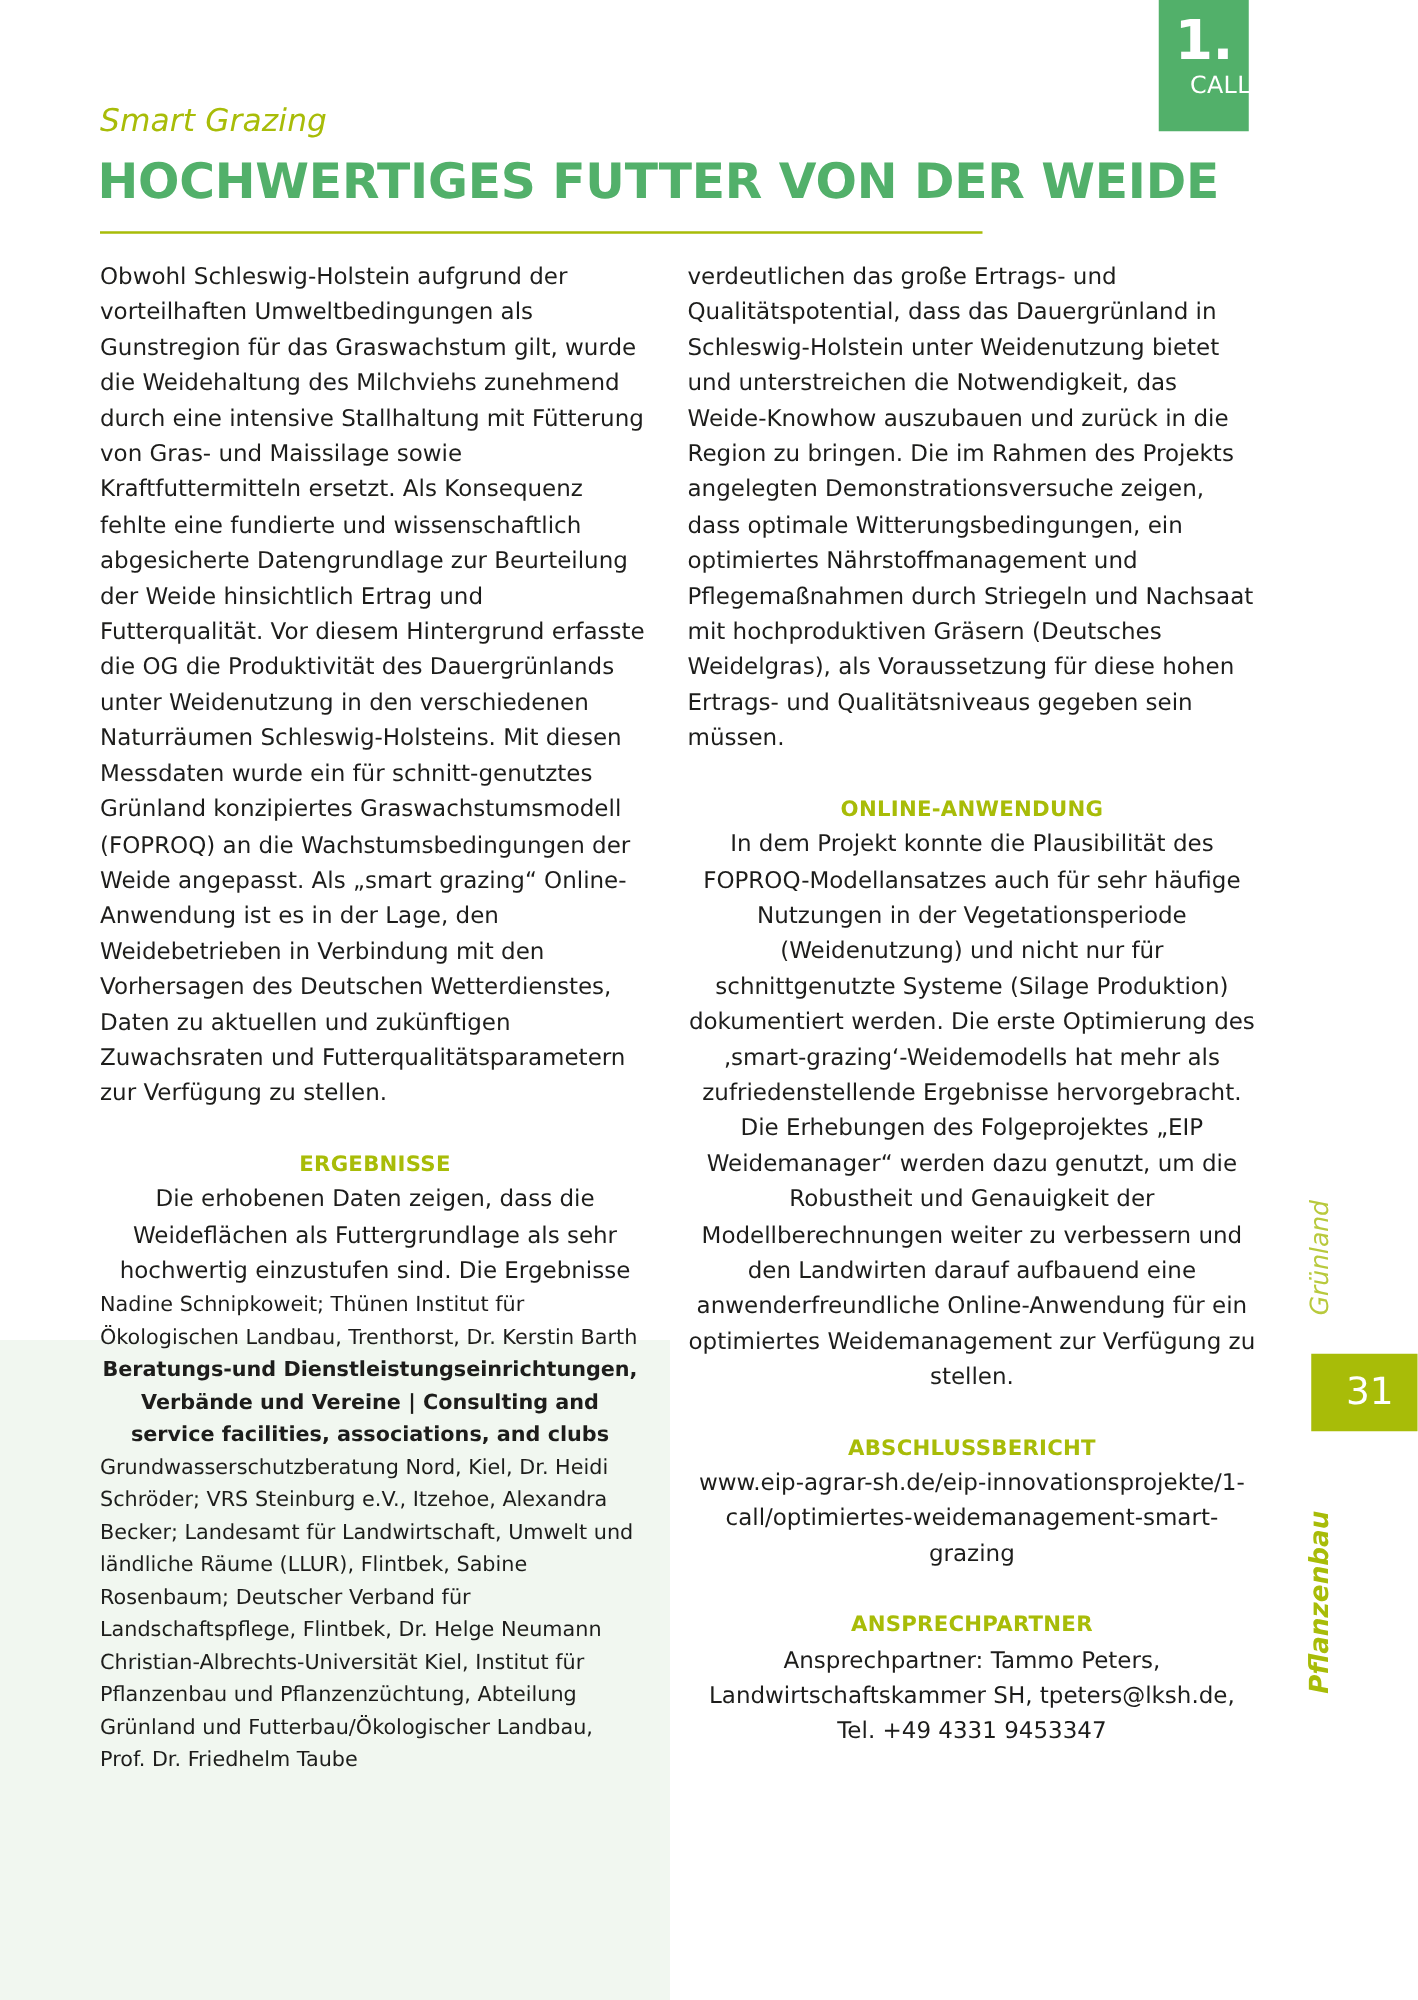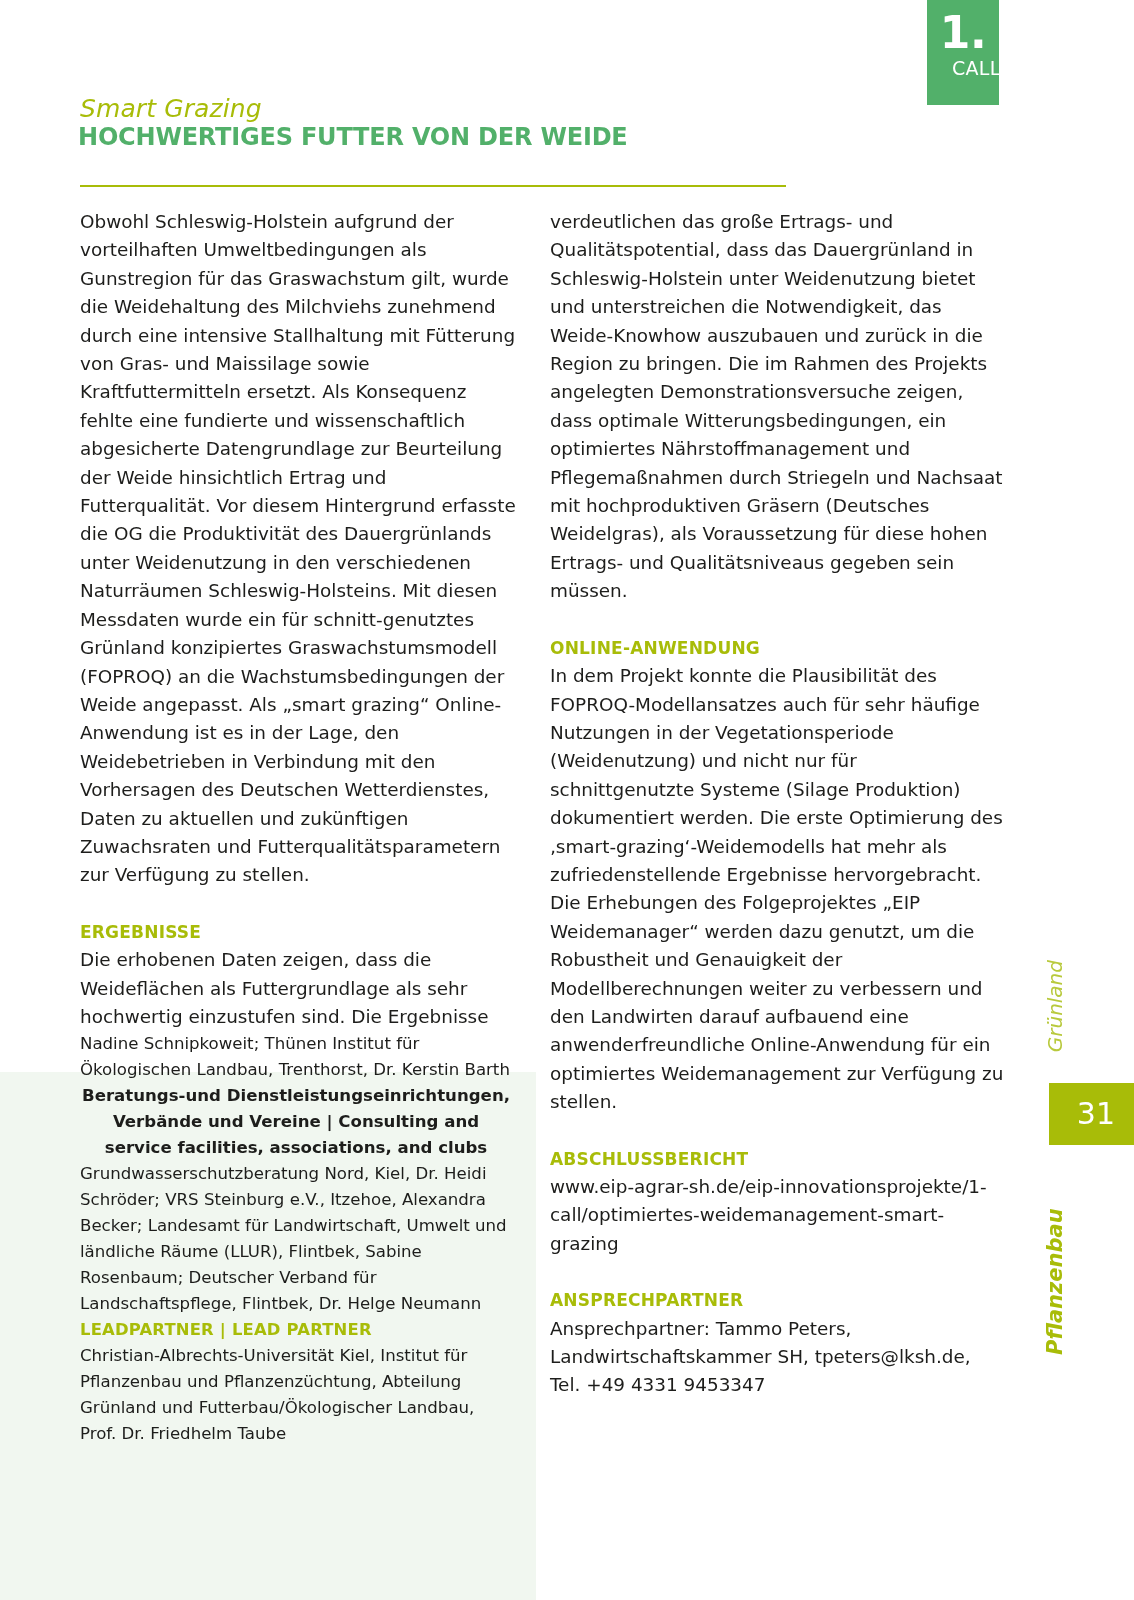--- a/index.html
+++ b/index.html
@@ -59,31 +59,31 @@
     top: 1072px;
     width: 536px;
     height: 528px;
     background: #f1f7f0;
   }
 
   
   .kicker {
     position: absolute;
     left: 80px;
-    top: 94px;
+    top: 82px;
     font-size: 25px;
     font-style: italic;
     color: #a8bc08;
     letter-spacing: 0.1px;
   }
   .headline {
     position: absolute;
     left: 78px;
     top: 123px;
-    font-size: 24px;
+    font-size: 39px;
     font-weight: bold;
     color: #52b06a;
     letter-spacing: -0.2px;
     white-space: nowrap;
   }
   .rule {
     position: absolute;
     left: 80px;
     top: 185px;
     width: 706px;
@@ -106,20 +106,21 @@
   .col-right {
     left: 550px;
     top: 208px;
     width: 455px;
   }
   .col p {
     margin: 0;
   }
   .col p + p {
     margin-top: 0px;
+    text-align: center;
   }
   .section-head {
     color: #a8bc08;
     font-weight: bold;
     font-size: 17px;
     letter-spacing: 0.2px;
     margin-top: 28px !important;
   }
 
   
@@ -219,21 +220,20 @@
     <p class="section-head">ABSCHLUSSBERICHT</p>
     <p>www.eip-agrar-sh.de/eip-innovationsprojekte/1-call/optimiertes-weidemanagement-smart-grazing</p>
     <p class="section-head">ANSPRECHPARTNER</p>
     <p>Ansprechpartner: Tammo Peters, Landwirtschaftskammer SH, tpeters@lksh.de, Tel. +49 4331 9453347</p>
   </div>
 
   <div class="panel-text">
     <p>Nadine Schnipkoweit; Thünen Institut für Ökologischen Landbau, Trenthorst, Dr. Kerstin Barth</p>
     <p class="bold">Beratungs-und Dienstleistungseinrichtungen, Verbände und Vereine | Consulting and service facilities, associations, and clubs</p>
     <p>Grundwasserschutzberatung Nord, Kiel, Dr. Heidi Schröder; VRS Steinburg e.V., Itzehoe, Alexandra Becker; Landesamt für Landwirtschaft, Umwelt und ländliche Räume (LLUR), Flintbek, Sabine Rosenbaum; Deutscher Verband für Landschaftspflege, Flintbek, Dr. Helge Neumann</p>
-    <p class="lead-head">LEADPARTNER | LEAD PARTNER</p>
     <p>Christian-Albrechts-Universität Kiel, Institut für Pflanzenbau und Pflanzenzüchtung, Abteilung Grünland und Futterbau/Ökologischer Landbau, Prof. Dr. Friedhelm Taube</p>
   </div>
 
   <div class="side-top-label">Grünland</div>
   <div class="side-page-box"></div>
   <div class="side-page-num">31</div>
   <div class="side-bottom-label">Pflanzenbau</div>
 
 </div>
 

